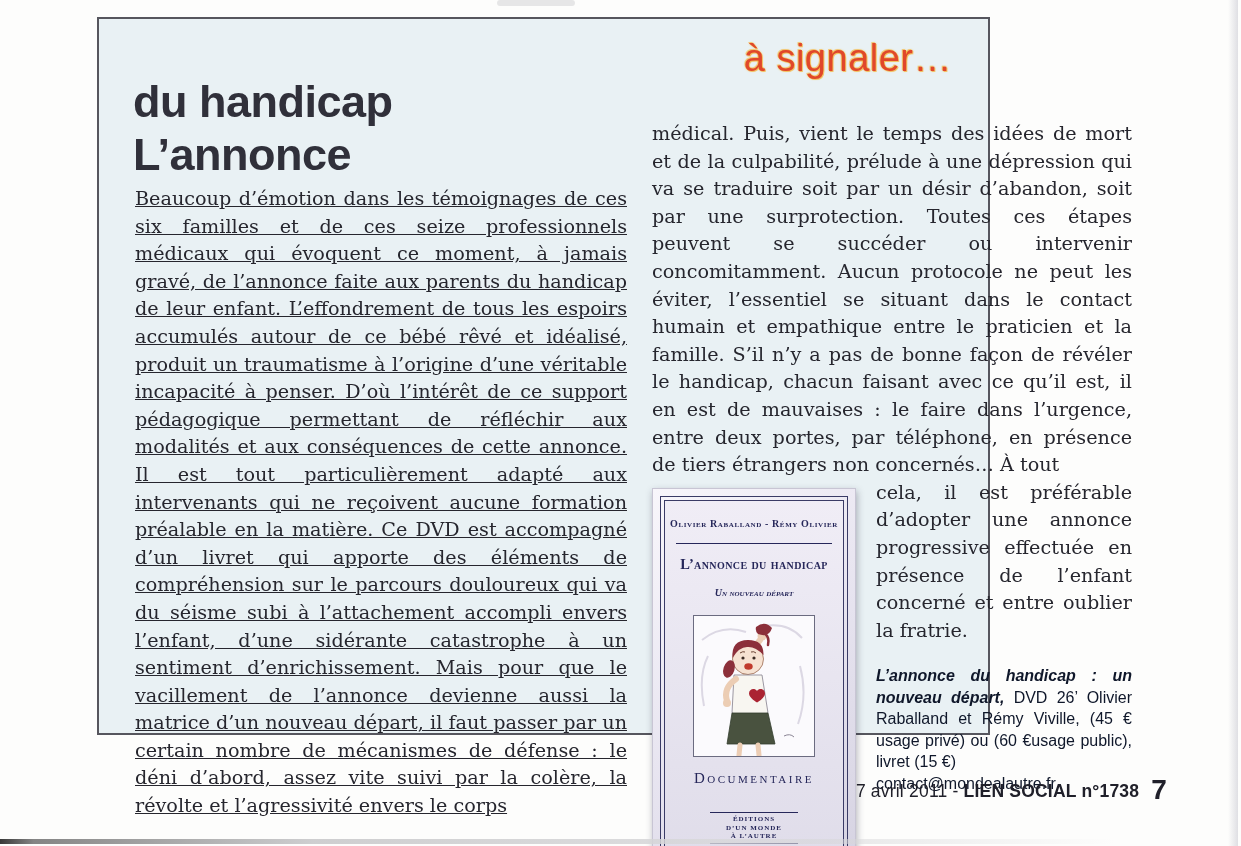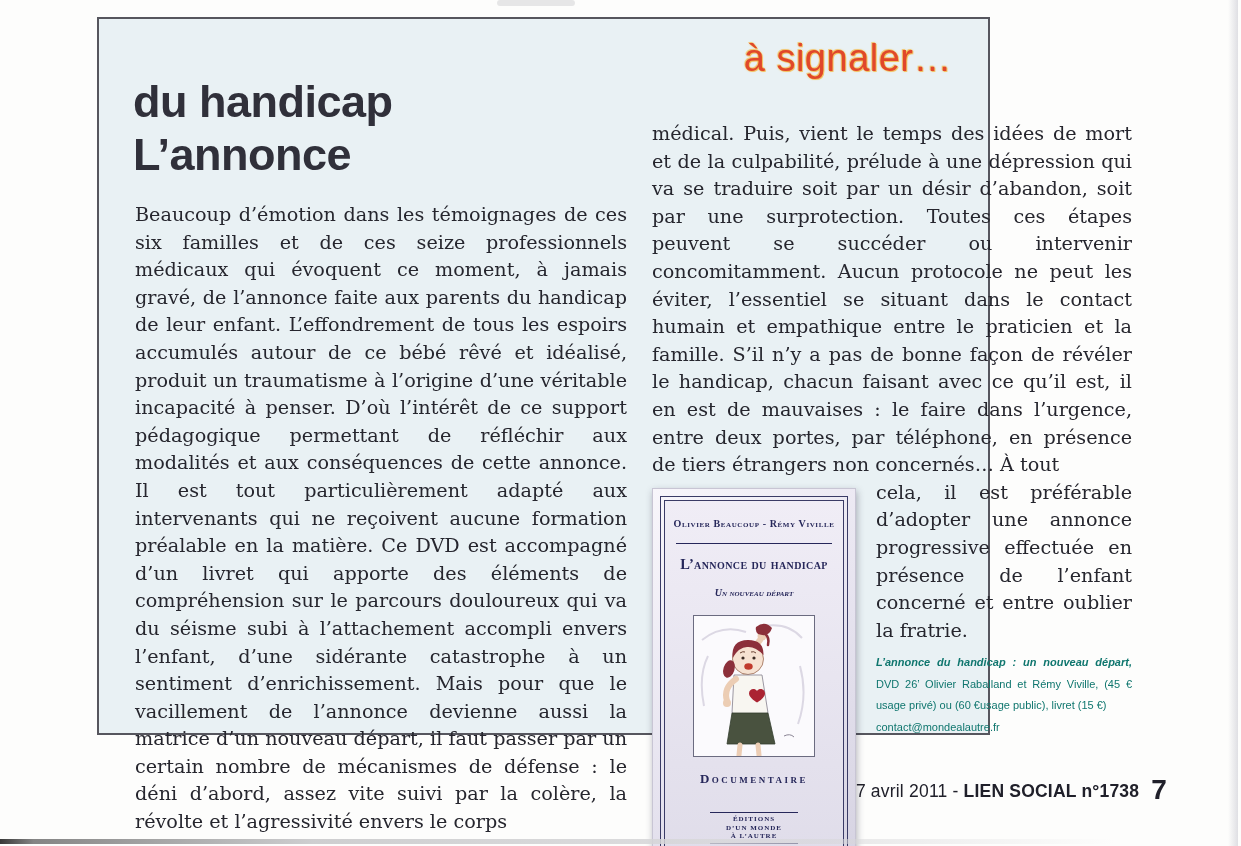--- a/index.html
+++ b/index.html
@@ -32,21 +32,21 @@
     position:absolute; left:34px; top:56px;
     font-size:45px; line-height:53px; color:#30303a; letter-spacing:-0.5px;
   }
   .page-title span { display:block; }
 
   .body-text {
     font-family:"DejaVu Serif", serif;
     font-size:19.2px; line-height:27.6px; color:#26262e;
     text-align:justify;
   }
-  .col-left  { position:absolute; left:36px;  top:182px; width:492px; }
+  .col-left  { position:absolute; left:36px;  top:166px; width:492px;text-decoration:underline; }
   .col-right { position:absolute; left:553px; top:101px; width:480px; }
   .col-right::after { content:""; display:block; clear:both; }
   .col-right p { margin:0; }
 
   
   .cover-float { float:left; width:204px; margin:9px 20px 6px 0; }
   .cover-card {
     background:linear-gradient(135deg,#f8f6fb 0%,#e6e3ef 55%,#d6d3e2 100%);
     border:1px solid #c8c5d4; box-shadow:1px 3px 7px rgba(40,40,60,.35);
     padding:7px;
@@ -59,34 +59,34 @@
     font-family:"Liberation Serif", serif;
   }
   .cover-authors { font-size:10px; font-weight:bold; font-variant:small-caps; letter-spacing:.6px; }
   .cover-rule { height:1px; background:#26275a; margin:6px 6px 7px; }
   .cover-title { font-size:14.5px; font-weight:bold; font-variant:small-caps; letter-spacing:.4px;font-family:Liberation Serif, serif; }
   .cover-subtitle { font-size:10px; font-weight:bold; font-style:italic; font-variant:small-caps; margin-top:0; }
   .cover-art {
     width:122px; height:142px; margin:8px auto 8px;
     border:1px solid #6b6b80; background:#fbfafd;
   }
-  .cover-genre { font-size:13px; font-weight:bold; font-variant:small-caps; letter-spacing:2.5px; margin-top:2px; }
+  .cover-genre { font-size:15px; font-weight:normal; font-variant:small-caps; letter-spacing:2.5px; margin-top:2px; }
   .cover-publisher {
     width:88px; margin:20px auto 0; padding:2px 0;
     border-top:1px solid #26275a; border-bottom:1px solid #26275a;
     font-size:7px; font-weight:bold; letter-spacing:1px; line-height:8.5px;
     text-transform:uppercase;
   }
   .cover-publisher span { display:block; }
 
   
   .dvd-caption {
-    margin-top:8px;
+    margin-top:21px;
     font-family:"Liberation Sans", sans-serif;
-    font-size:11px; line-height:21.5px; color:#0f766e;
+    font-size:16px; line-height:21.5px; color:#0f172a;
   }
   .caption-main { text-align:justify; }
   .caption-lead { font-weight:bold; font-style:italic; }
   .caption-line { display:block; text-align:left; }
 
   
   .page-footer {
     position:absolute; top:772px; right:74px;
     font-size:17.5px; color:#20202a; letter-spacing:.2px;
   }
@@ -113,21 +113,21 @@
       <p>Beaucoup d’émotion dans les témoignages de ces six familles et de ces seize professionnels médicaux qui évoquent ce moment, à jamais gravé, de l’annonce faite aux parents du handicap de leur enfant. L’effondrement de tous les espoirs accumulés autour de ce bébé rêvé et idéalisé, produit un traumatisme à l’origine d’une véritable incapacité à penser. D’où l’intérêt de ce support pédagogique permettant de réfléchir aux modalités et aux conséquences de cette annonce. Il est tout particulièrement adapté aux intervenants qui ne reçoivent aucune formation préalable en la matière. Ce DVD est accompagné d’un livret qui apporte des éléments de compréhension sur le parcours douloureux qui va du séisme subi à l’attachement accompli envers l’enfant, d’une sidérante catastrophe à un sentiment d’enrichissement. Mais pour que le vacillement de l’annonce devienne aussi la matrice d’un nouveau départ, il faut passer par un certain nombre de mécanismes de défense : le déni d’abord, assez vite suivi par la colère, la révolte et l’agressivité envers le corps</p>
     </div>
 
     <div class="col-right body-text">
       <p>médical. Puis, vient le temps des idées de mort et de la culpabilité, prélude à une dépression qui va se traduire soit par un désir d’abandon, soit par une surprotection. Toutes ces étapes peuvent se succéder ou intervenir concomitamment. Aucun protocole ne peut les éviter, l’essentiel se situant dans le contact humain et empathique entre le praticien et la famille. S’il n’y a pas de bonne façon de révéler le handicap, chacun faisant avec ce qu’il est, il en est de mauvaises : le faire dans l’urgence, entre deux portes, par téléphone, en présence de tiers étrangers non concernés… À tout</p>
 
       <div class="cover-float">
         <div class="cover-card">
           <div class="cover-frame">
             <div class="cover-inner">
-              <div class="cover-authors">Olivier Beaucoup - Rémy Viville</div>
+              <div class="cover-authors">Olivier Raballand - Rémy Olivier</div>
               <div class="cover-rule"></div>
               <div class="cover-title">L’annonce du handicap</div>
               <div class="cover-subtitle">Un nouveau départ</div>
               <div class="cover-art">
                 <svg width="120" height="140" viewBox="0 0 120 140" xmlns="http://www.w3.org/2000/svg">
                   <path d="M8 24 Q28 8 52 16 M70 10 Q94 6 108 22 M10 90 Q4 60 14 40 M106 50 Q114 80 104 108" stroke="#dcd8e4" stroke-width="2" fill="none"></path>
                   <path d="M52 70 C50 52 56 36 66 24" stroke="#eccdb4" stroke-width="6" fill="none" stroke-linecap="round"></path>
                   <circle cx="68" cy="20" r="4.5" fill="#eccdb4"></circle>
                   <path d="M62 11 q9 -7 16 1 q-3 10 -14 6 q-3 -3 -2 -7 Z" fill="#8c2f3a"></path>
                   <path d="M70 17 q6 4 4 12" stroke="#8c2f3a" stroke-width="2.5" fill="none" stroke-linecap="round"></path>

